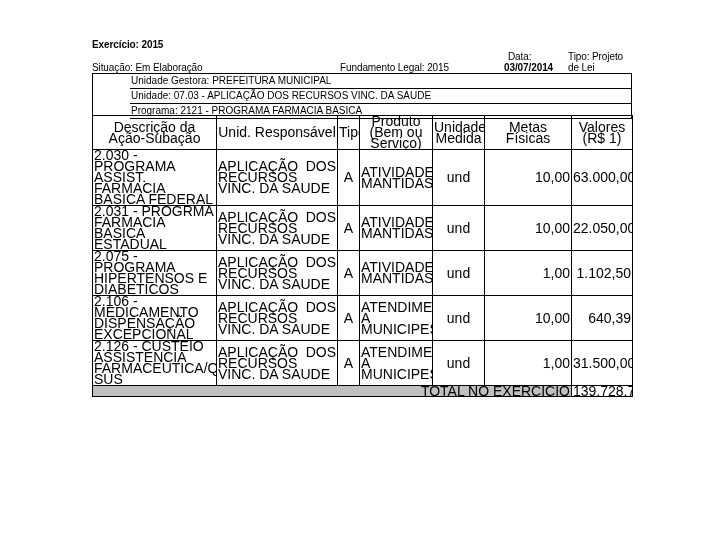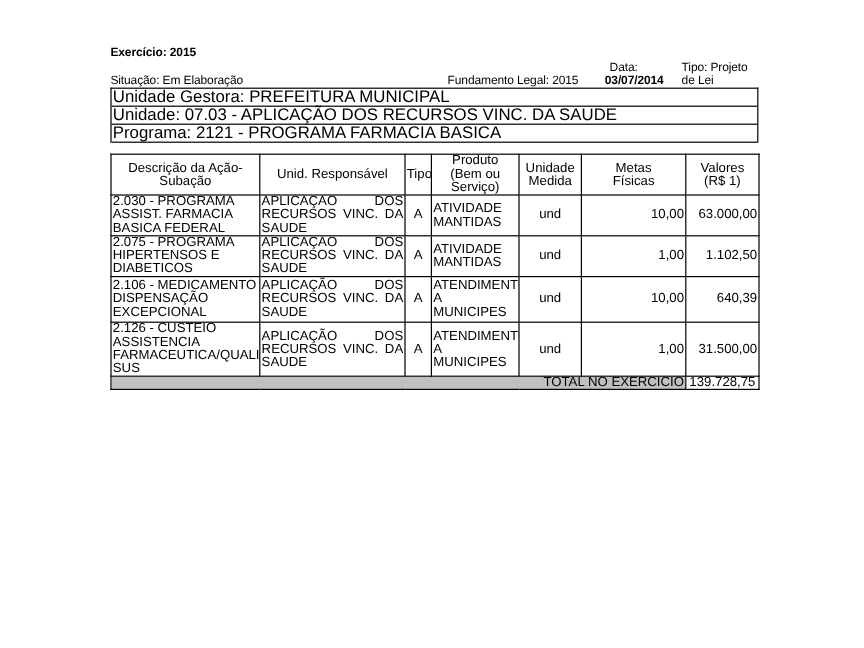--- a/index.html
+++ b/index.html
@@ -2,40 +2,40 @@
 <html><head>
   <meta charset="utf-8">
   <style>
     html, body { margin: 0; padding: 0; background: #ffffff; }
     body { width: 720px; height: 540px; position: relative; overflow: hidden;
            font-family: "Liberation Sans", "DejaVu Sans", sans-serif; color: #000; }
     .abs { position: absolute; white-space: nowrap; font-size: 10px; line-height: 10px; letter-spacing: -0.1px; }
     .bold { font-weight: bold; }
 
     #meta-box { position: absolute; left: 92px; top: 73px; width: 540px; border: 1px solid #000; border-bottom: none; box-sizing: border-box; }
-    .meta-row { height: 14px; border-bottom: 1px solid #000; font-size: 14px; line-height: 13px; padding-left: 1px; white-space: nowrap; }
+    .meta-row { height: 14px; border-bottom: 1px solid #000; font-size: 10px; line-height: 13px; padding-left: 1px; white-space: nowrap; margin-left: 37px; }
 
-    table.grid { position: absolute; left: 92px; top: 128px; width: 540px; border-collapse: collapse; table-layout: fixed; font-size: 11px; line-height: 11px; }
+    table.grid { position: absolute; left: 92px; top: 115px; width: 540px; border-collapse: collapse; table-layout: fixed; font-size: 14px; line-height: 11px; }
     table.grid td, table.grid th { border: 1px solid #000; padding: 0 1px; vertical-align: middle; font-weight: normal; overflow: hidden; }
     th.hdr { text-align: center; height: 27px; }
     td.desc { text-align: left; margin-left: 28px; }
     td.resp { text-align: justify; text-align-last: left; }
     td.tipo { text-align: center; }
     td.prod { text-align: left; }
     td.und { text-align: center; vertical-align: middle; }
     td.num { text-align: right; vertical-align: bottom; padding-right: 1px; }
     tr.total td.label { background: #c0c0c0; text-align: right; height: 10px; line-height: 10px; }
     tr.total td.value { text-align: center; background: #ffffff; line-height: 10px; }
   </style>
 </head>
 <body>
 
 <div class="abs bold" style="left:92px; top:40px;">Exercício: 2015</div>
 <div class="abs" style="left:92px; top:63px;">Situação: Em Elaboração</div>
-<div class="abs" style="left:340px; top:63px;margin-left:33px;">Fundamento Legal: 2015</div>
+<div class="abs" style="left:340px; top:63px;">Fundamento Legal: 2015</div>
 <div class="abs" style="left:508px; top:52px;">Data:</div>
 <div class="abs bold" style="left:504px; top:63px;">03/07/2014</div>
 <div class="abs" style="left:568px; top:52px;">Tipo: Projeto</div>
 <div class="abs" style="left:568px; top:63px;">de Lei</div>
 
 <div id="meta-box">
   <div class="meta-row">Unidade Gestora: PREFEITURA MUNICIPAL</div>
   <div class="meta-row">Unidade: 07.03 - APLICAÇÃO DOS RECURSOS VINC. DA SAUDE</div>
   <div class="meta-row">Programa: 2121 - PROGRAMA FARMACIA BASICA</div>
 </div>
@@ -64,20 +64,29 @@
   <tbody id="tbody">
       <tr style="height: 34px;">
         <td class="desc">2.030 - PROGRAMA ASSIST. FARMACIA BASICA FEDERAL</td>
         <td class="resp">APLICAÇÃO DOS RECURSOS VINC. DA SAUDE</td>
         <td class="tipo">A</td>
         <td class="prod">ATIVIDADE MANTIDAS</td>
         <td class="und">und</td>
         <td class="num">10,00</td>
         <td class="num">63.000,00</td>
       </tr>
+      <tr style="height: 33px;">
+        <td class="desc">2.031 - PROGRMA FARMACIA BASICA ESTADUAL</td>
+        <td class="resp">APLICAÇÃO DOS RECURSOS VINC. DA SAUDE</td>
+        <td class="tipo">A</td>
+        <td class="prod">ATIVIDADE MANTIDAS</td>
+        <td class="und">und</td>
+        <td class="num">10,00</td>
+        <td class="num">22.050,00</td>
+      </tr>
       <tr style="height: 34px;">
         <td class="desc">2.075 - PROGRAMA HIPERTENSOS E DIABETICOS</td>
         <td class="resp">APLICAÇÃO DOS RECURSOS VINC. DA SAUDE</td>
         <td class="tipo">A</td>
         <td class="prod">ATIVIDADE MANTIDAS</td>
         <td class="und">und</td>
         <td class="num">1,00</td>
         <td class="num">1.102,50</td>
       </tr>
       <tr style="height: 38px;">

